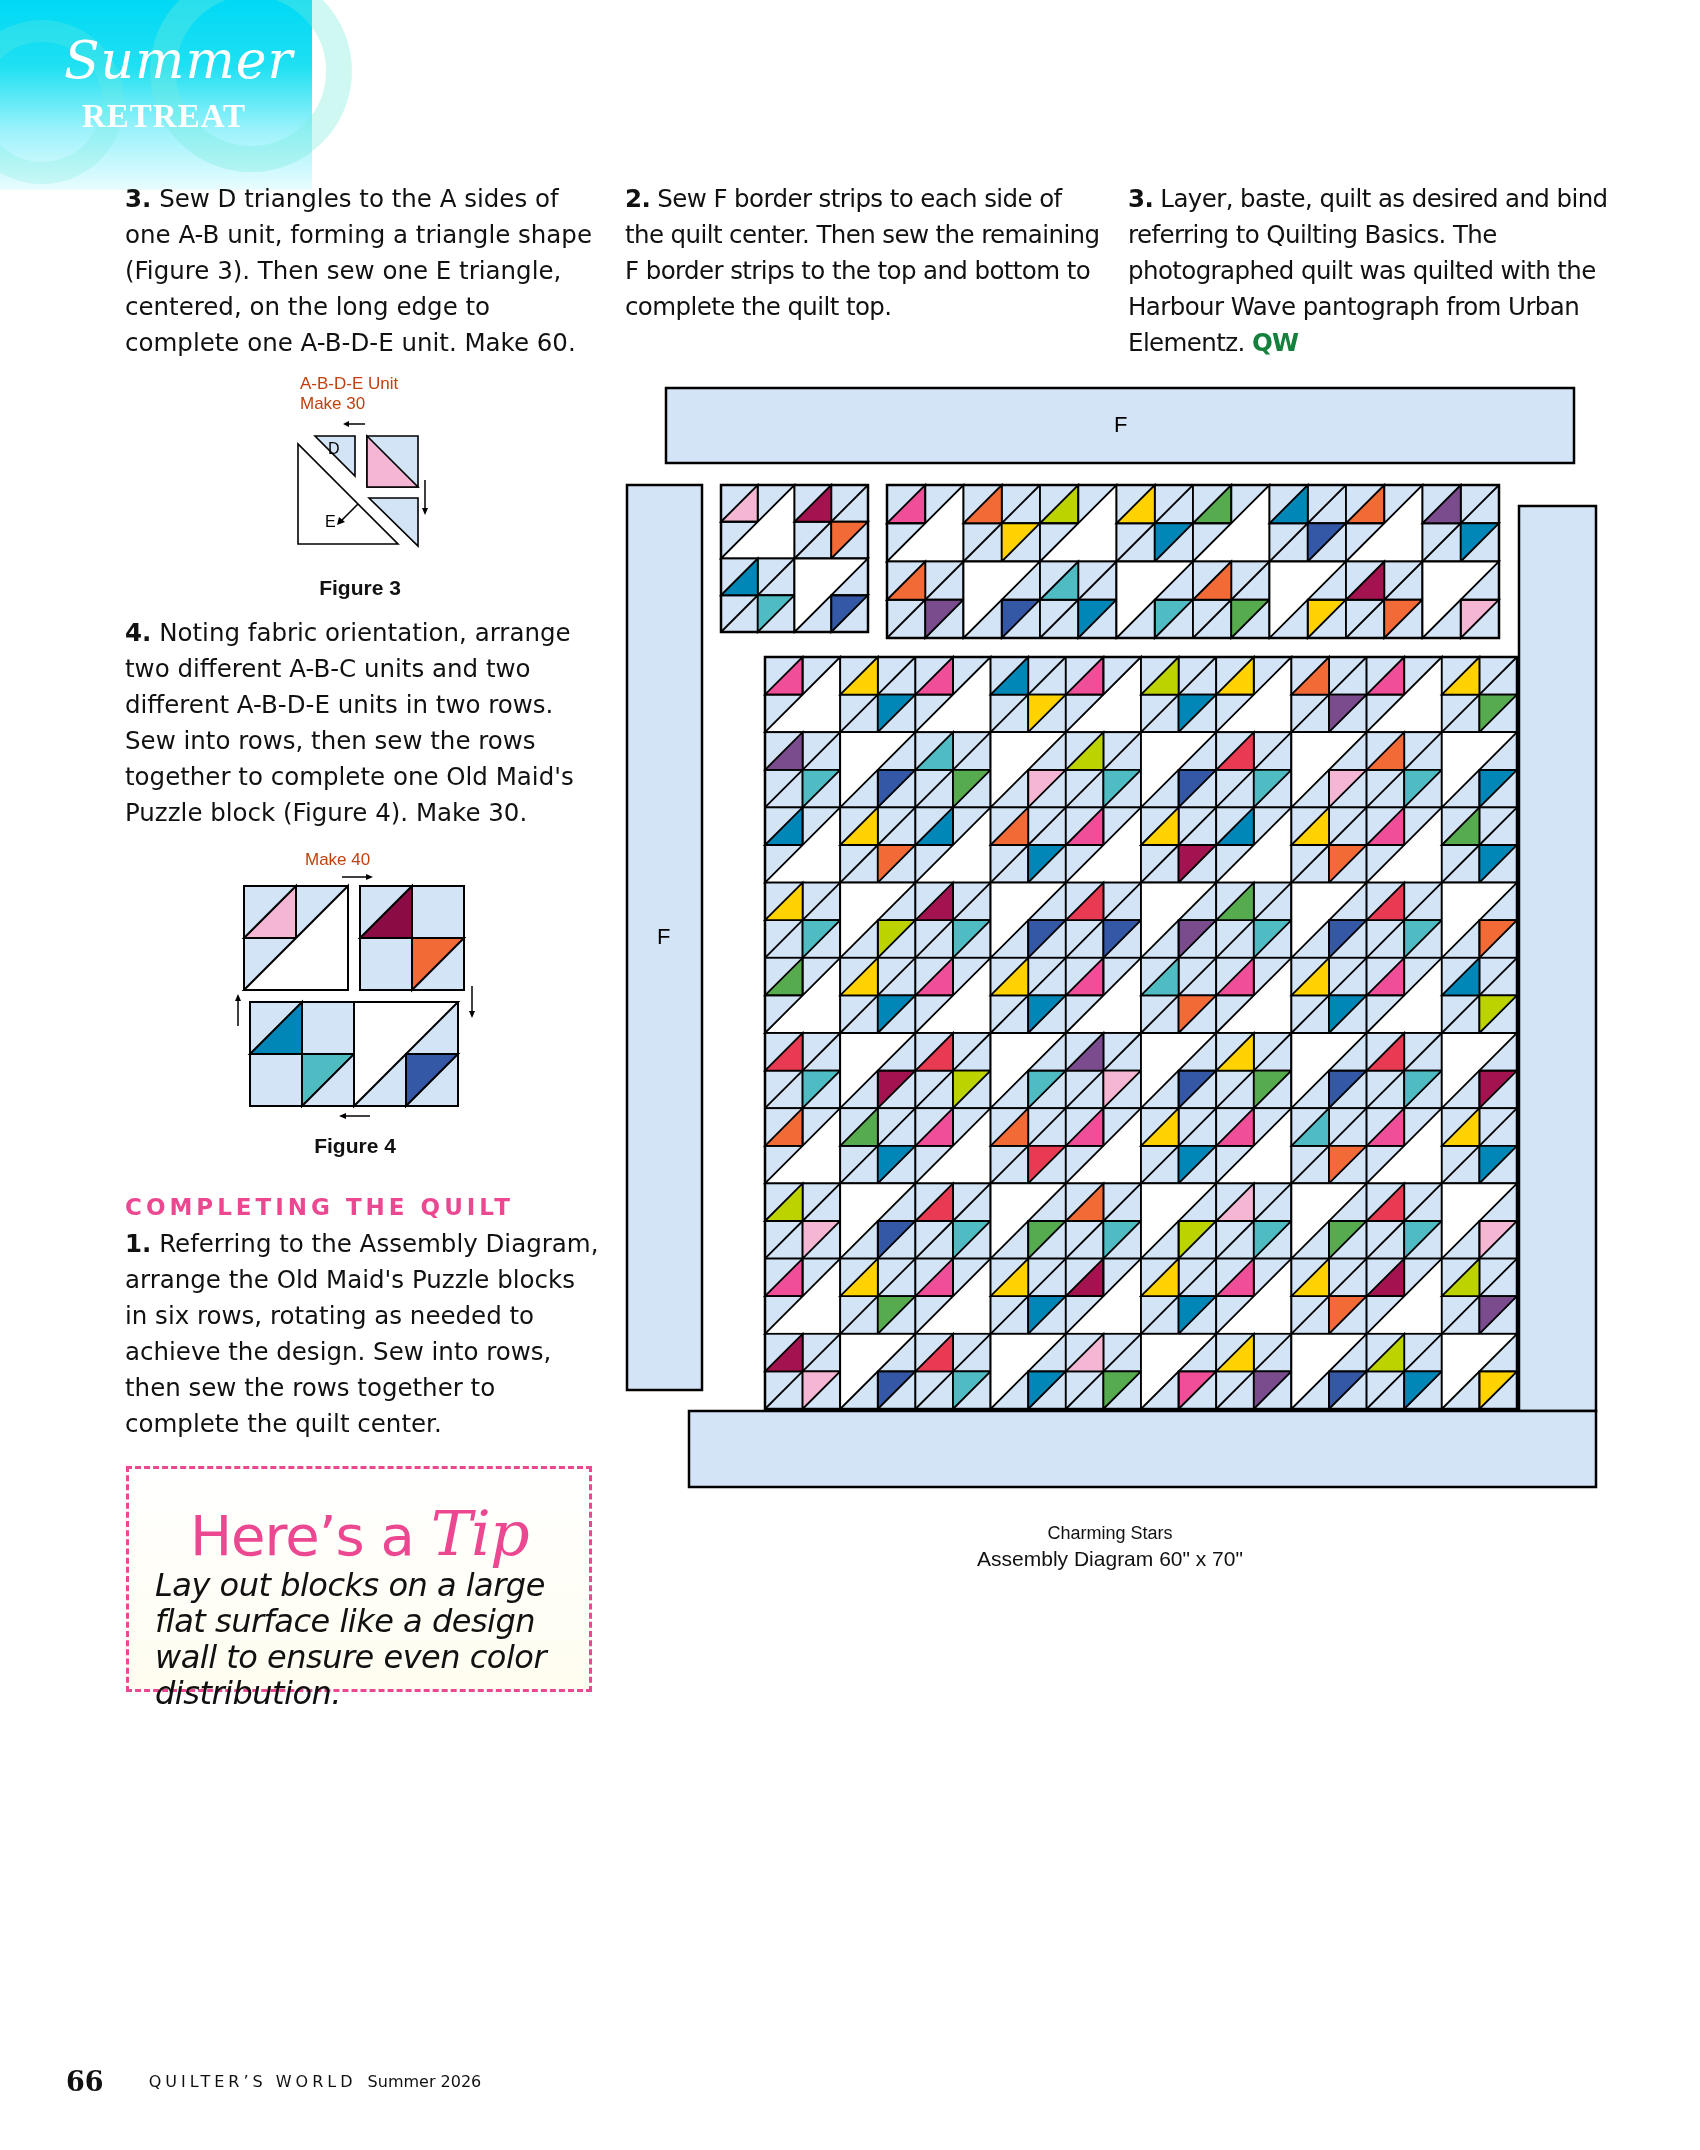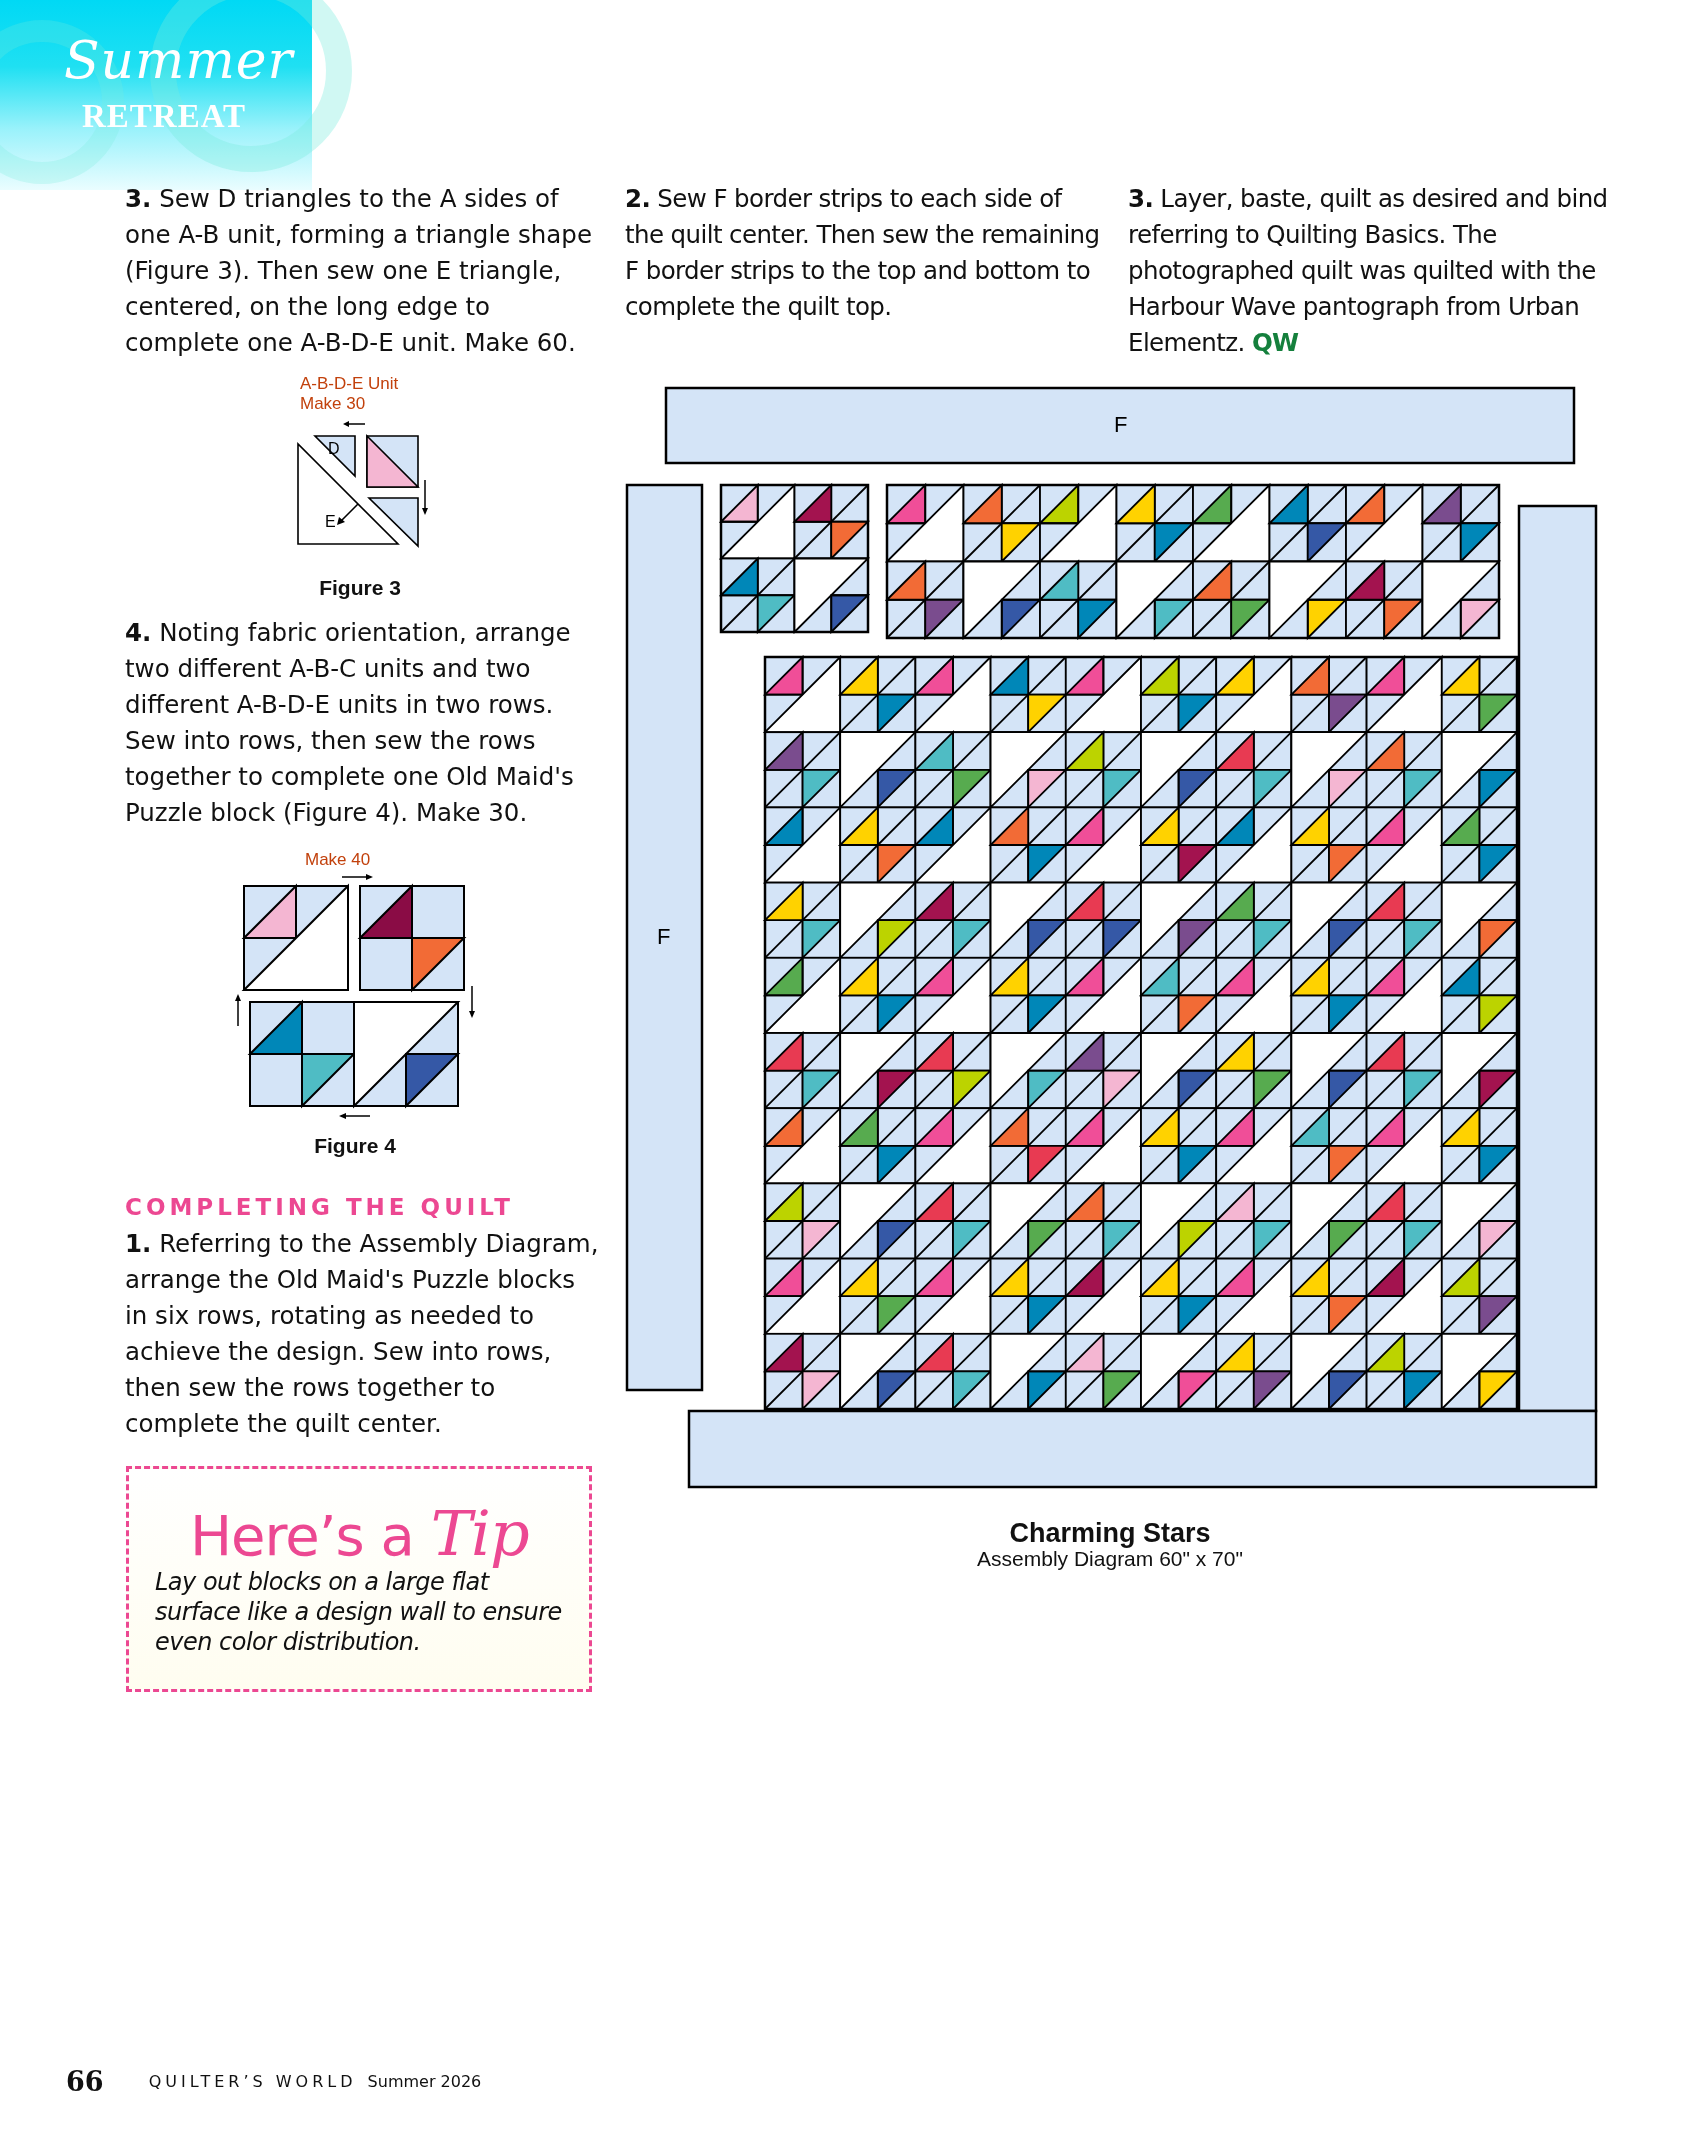--- a/index.html
+++ b/index.html
@@ -23,23 +23,23 @@
   .qw { color:#15803d; font-weight:bold; }
   .fig-small { position:absolute; font-family:"Liberation Sans", sans-serif; font-size:17px; color:#c2410c; text-align:left; }
   .fig-caption { position:absolute; font-family:"Liberation Sans", sans-serif; font-size:21px; font-weight:bold; text-align:center; }
   .heading { position:absolute; left:125px; top:1194px; font-family:"DejaVu Sans", sans-serif; font-weight:bold;
              font-size:23px; letter-spacing:4px; color:#ec4892; }
   .tipbox { position:absolute; left:126px; top:1466px; width:466px; height:226px; border:3px dashed #ec4892;
             background:linear-gradient(180deg,#ffffff 0%,#fffdf0 100%); box-sizing:border-box; }
   .tip-title { position:absolute; left:26px; top:28px; font-family:"DejaVu Sans", sans-serif; font-size:56px; color:#ec4892; letter-spacing:-1px;margin-left:35px; }
   .tip-script { font-family:"DejaVu Serif", serif; font-style:italic; font-size:62px; }
   .tip-body { position:absolute; left:26px; top:98px; width:420px; font-family:"DejaVu Sans", sans-serif; font-style:italic;
-              font-size:24px; line-height:30px; letter-spacing:-0.5px; }
+              font-size:32px; line-height:36px; letter-spacing:-0.5px; }
   .caption { position:absolute; left:900px; top:1520px; width:420px; text-align:center; font-family:"Liberation Sans", sans-serif; }
-  .caption .t { font-weight:bold; font-size:27px; line-height:26px; }
+  .caption .t { font-weight:normal; font-size:18px; line-height:26px; }
   .caption .s { font-size:21px; line-height:26px; }
   .footer { position:absolute; left:66px; top:2066px; font-family:"DejaVu Sans", sans-serif; }
   .footer .num { font-family:"DejaVu Serif", serif; font-weight:bold; font-size:27px; vertical-align:middle; }
   .footer .mag { font-size:16px; letter-spacing:4px; margin-left:40px; vertical-align:middle; }
   .footer .issue { font-size:16px; margin-left:6px; vertical-align:middle; }
   svg text { font-family:"Liberation Sans", sans-serif; }
 </style>
 </head>
 <body>
 

